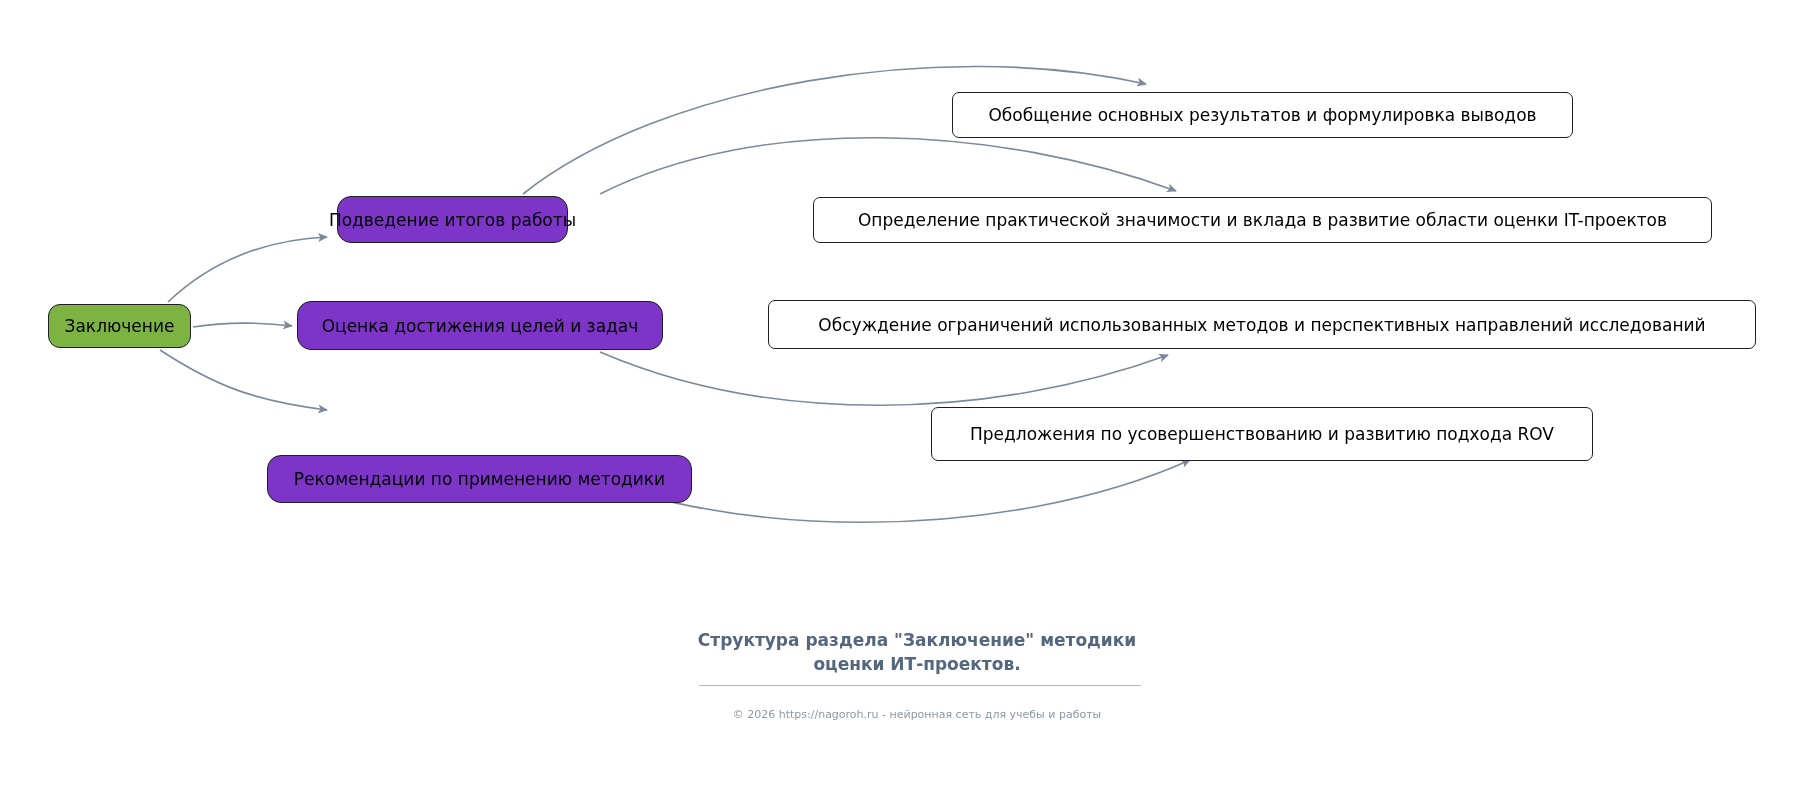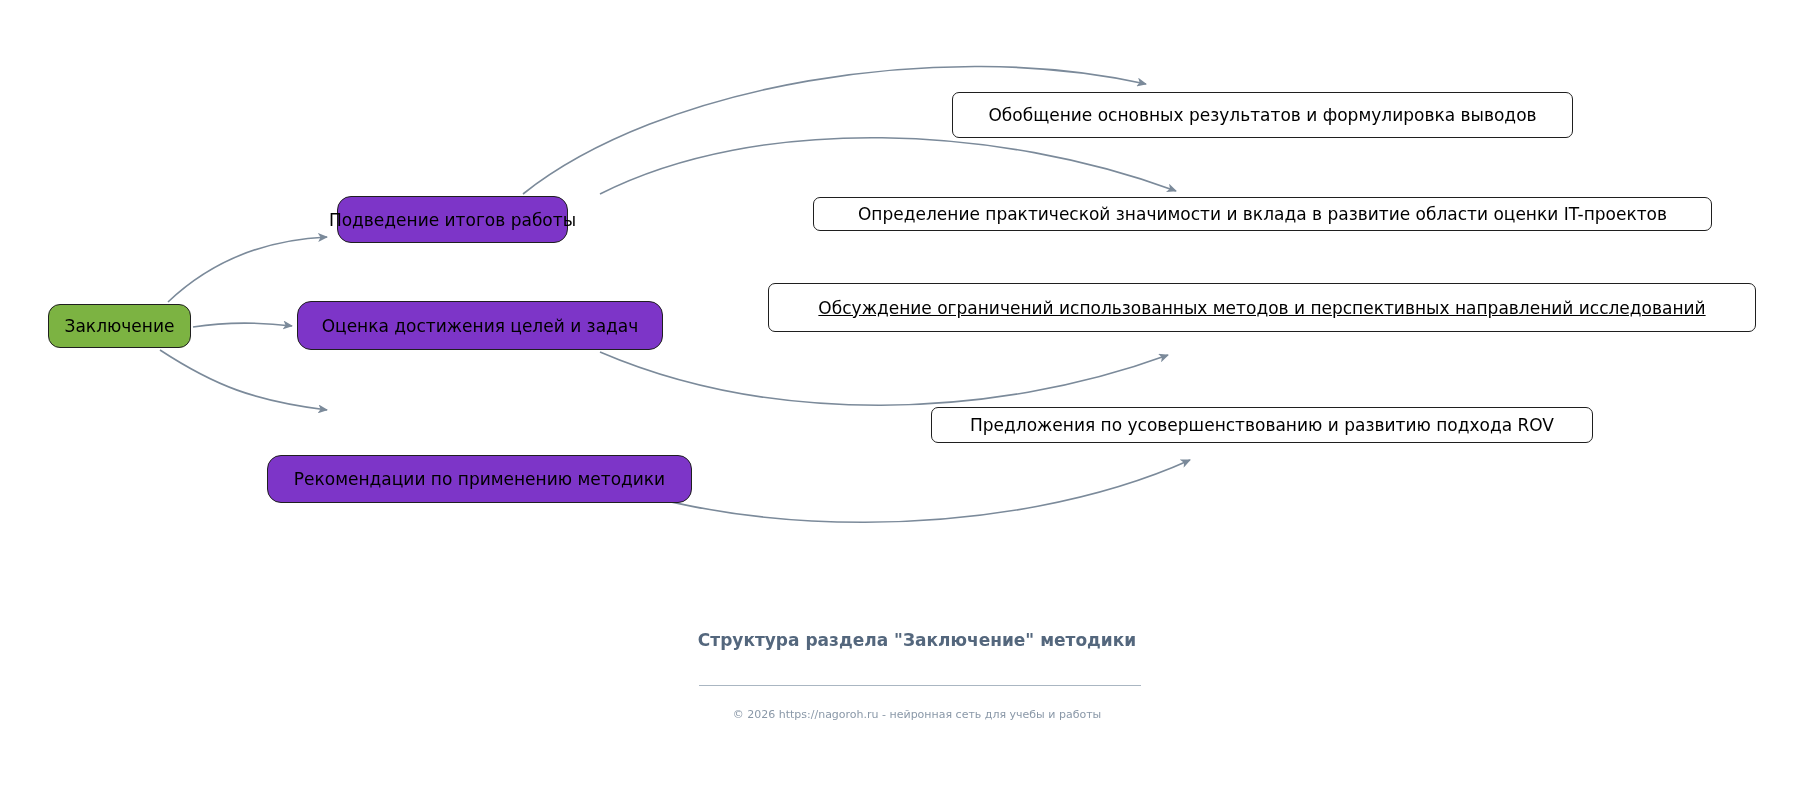--- a/index.html
+++ b/index.html
@@ -62,23 +62,24 @@
   <path d="M540,457 C720,546 1010,541 1190,460" marker-end="url(#arrowhead)"></path>
 </svg>
 
 <div class="node root" style="left:48px;  top:304px; width:143px; height:44px;">Заключение</div>
 
 <div class="node branch" style="left:337px; top:196px; width:231px; height:47px;">Подведение итогов работы</div>
 <div class="node branch" style="left:297px; top:301px; width:366px; height:49px;">Оценка достижения целей и задач</div>
 <div class="node branch" style="left:267px; top:407px; width:425px; height:48px;margin-top:48px;">Рекомендации по применению методики</div>
 
 <div class="node leaf" style="left:952px; top:92px;  width:621px; height:46px;">Обобщение основных результатов и формулировка выводов</div>
-<div class="node leaf" style="left:813px; top:197px; width:899px; height:34px;">Определение практической значимости и вклада в развитие области оценки IT-проектов</div>
-<div class="node leaf" style="left:768px; top:283px; width:988px; height:49px;text-decoration:underline;">Обсуждение ограничений использованных методов и перспективных направлений исследований</div>
-<div class="node leaf" style="left:931px; top:407px; width:662px; height:36px;">Предложения по усовершенствованию и развитию подхода ROV</div>
+<div class="node leaf" style="left:813px; top:197px; width:899px; height:46px;">Определение практической значимости и вклада в развитие области оценки IT-проектов</div>
+<div class="node leaf" style="left:768px; top:300px; width:988px; height:49px;">Обсуждение ограничений использованных методов и перспективных направлений исследований</div>
+<div class="node leaf" style="left:931px; top:407px; width:662px; height:54px;">Предложения по усовершенствованию и развитию подхода ROV</div>
 
 <div class="caption">
   <div>Структура раздела "Заключение" методики</div>
+  <div>оценки ИТ-проектов.</div>
 </div>
 
 <div class="separator"></div>
 
 <div class="footer">© 2026 https://nagoroh.ru - нейронная сеть для учебы и работы</div>
 
 </body></html>

